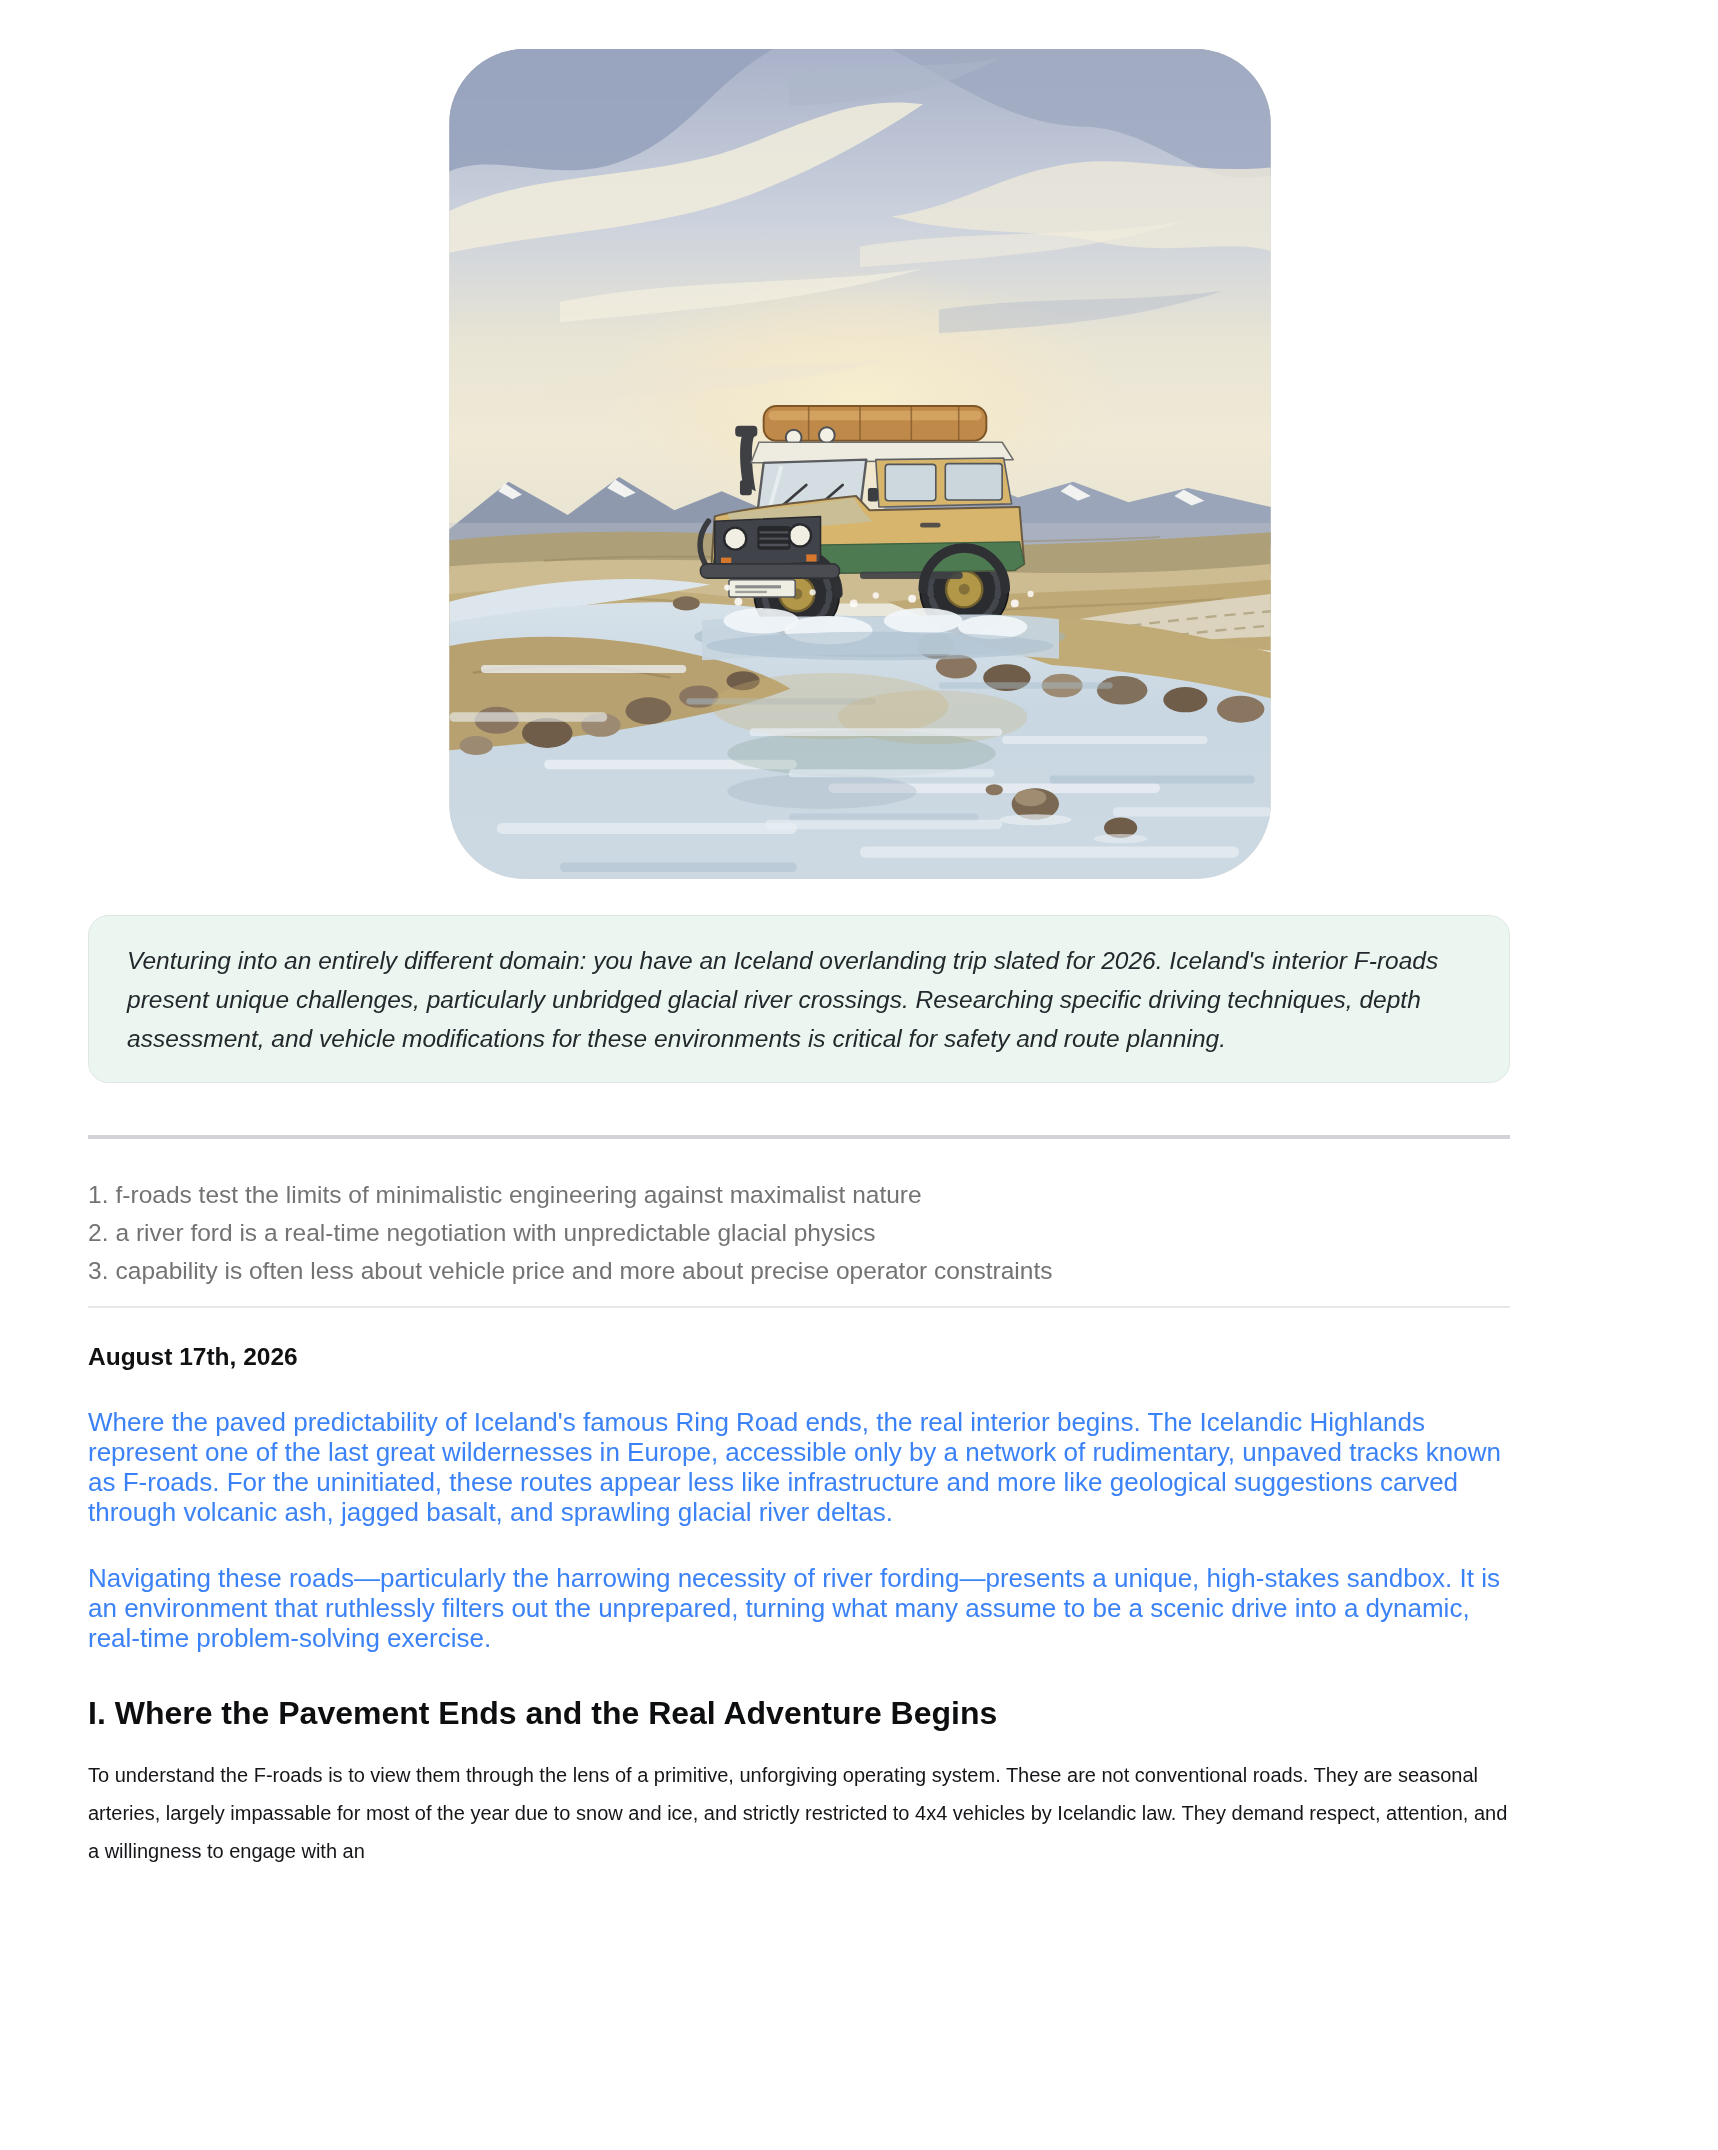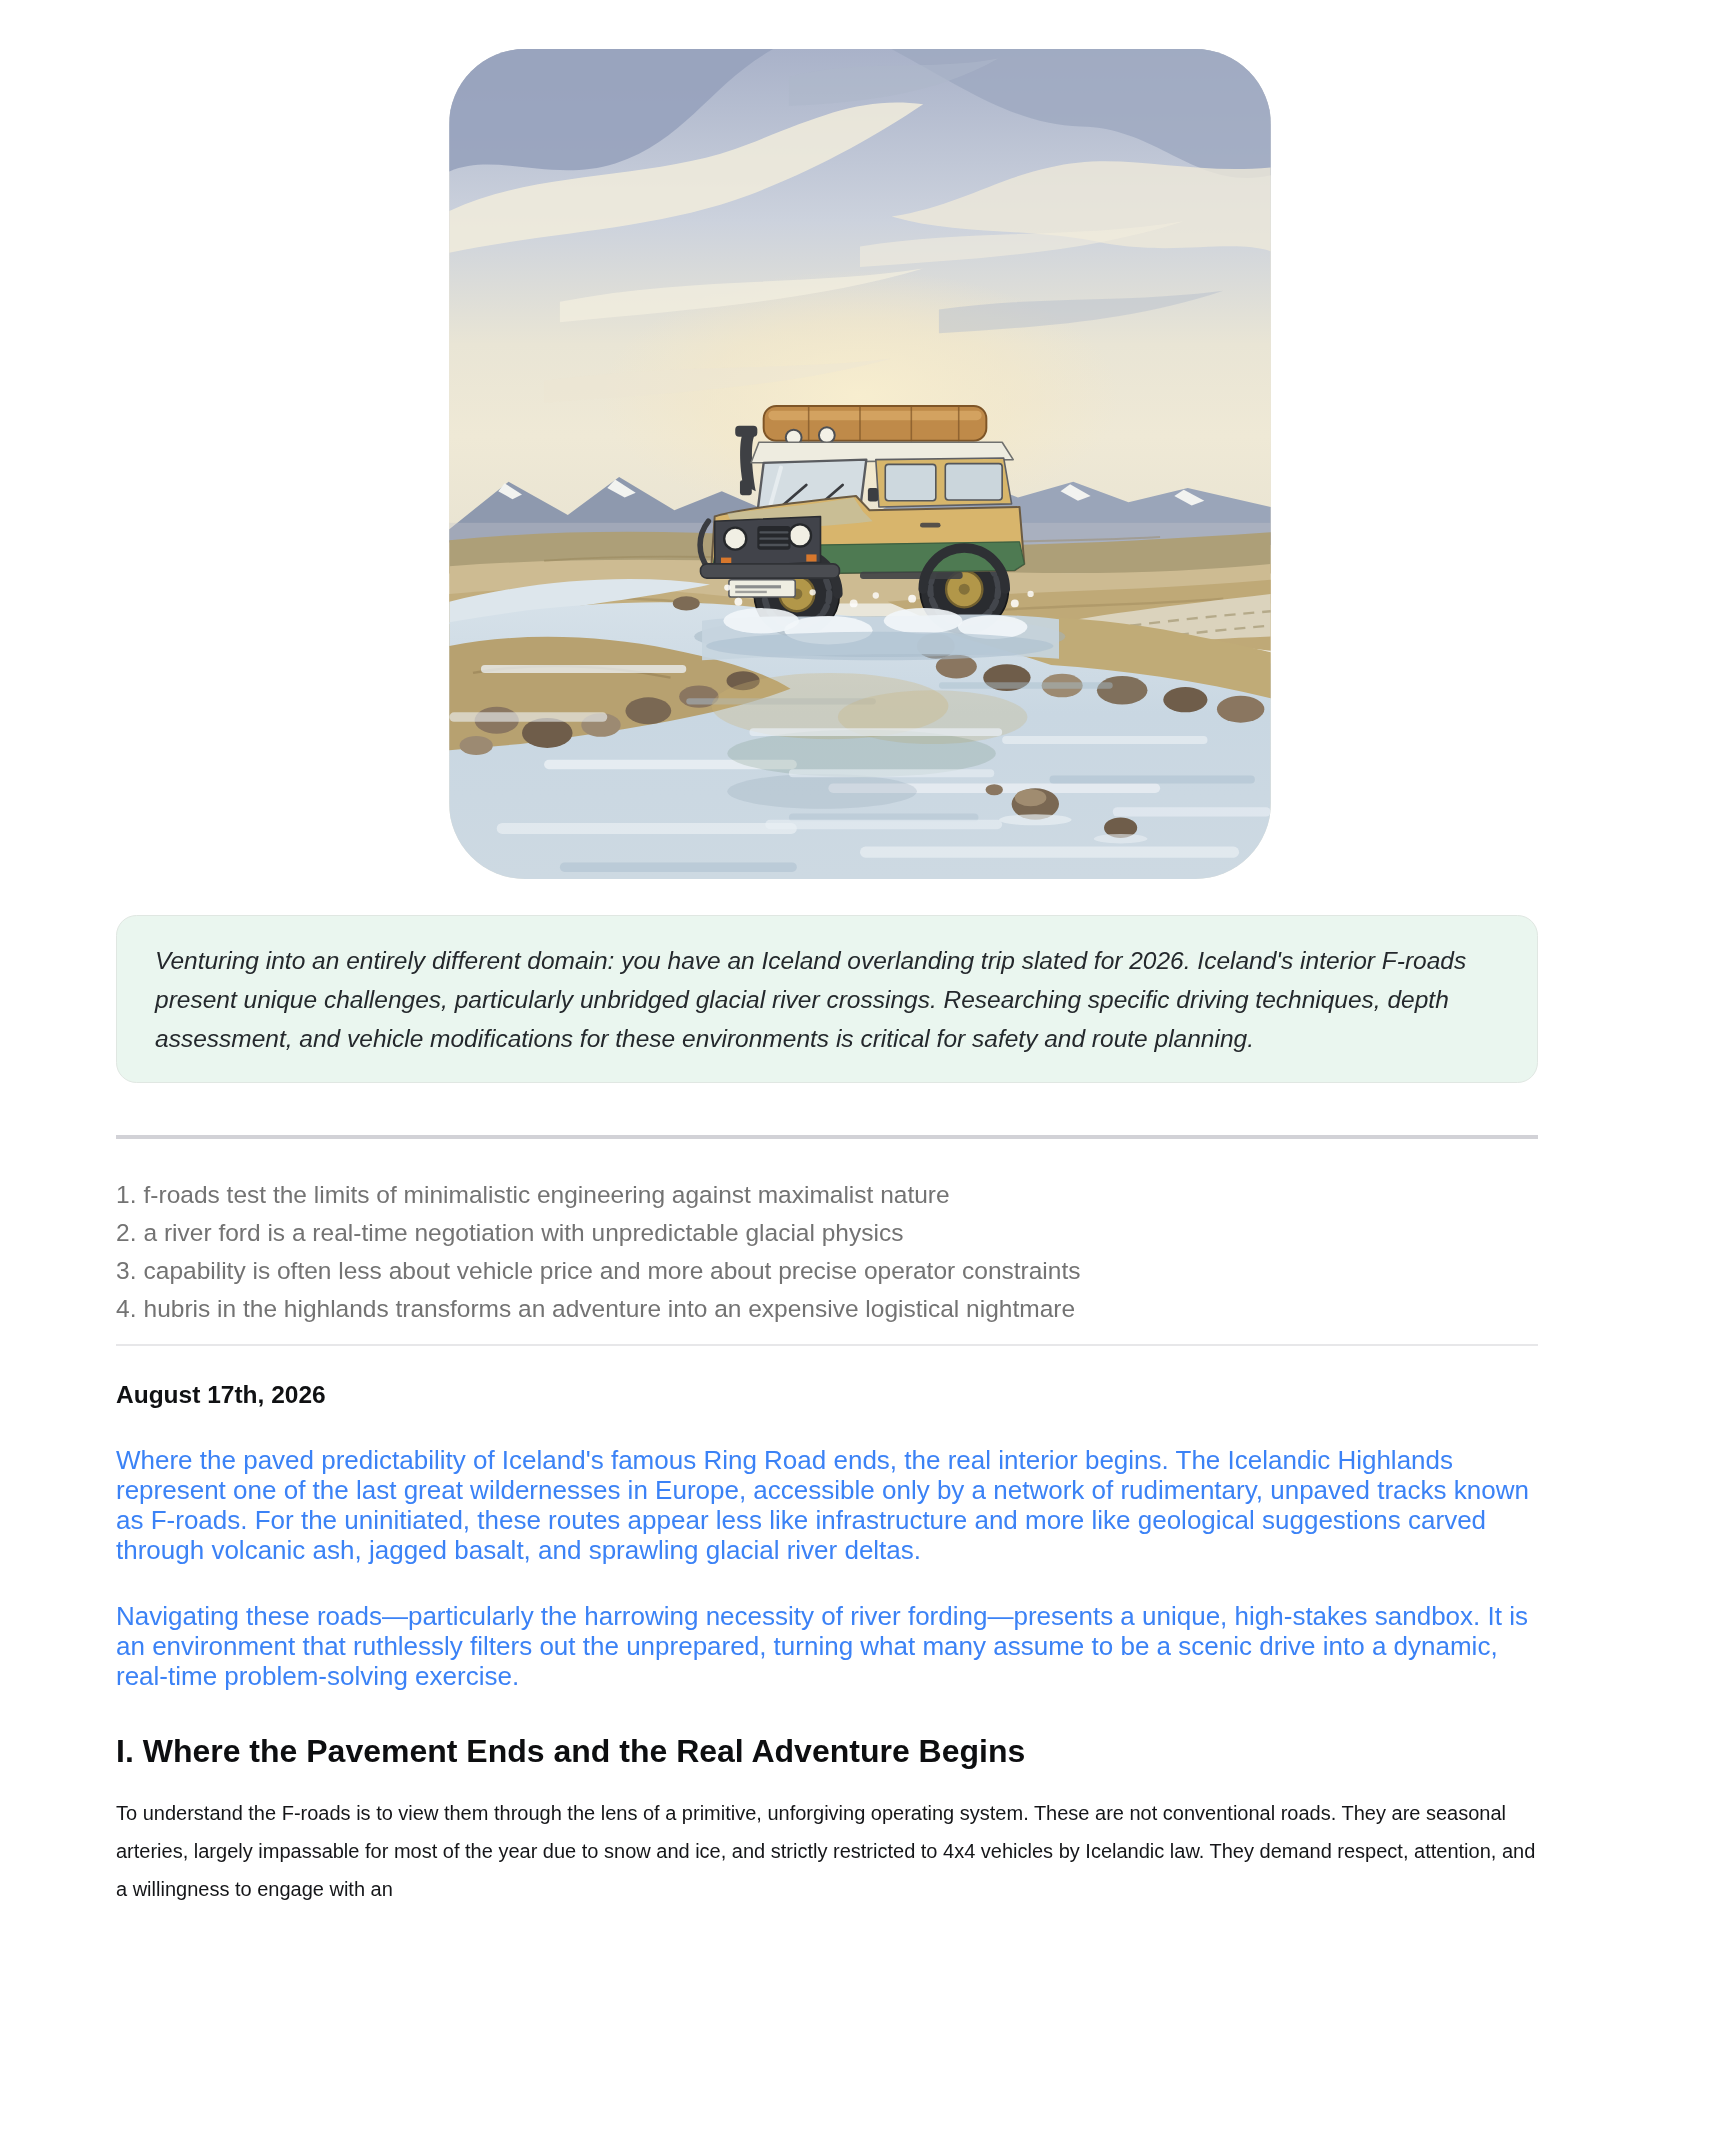--- a/index.html
+++ b/index.html
@@ -15,21 +15,21 @@
     width: 822px;
     height: 830px;
     margin: 49px 0 0 449px;
     border-radius: 76px;
     overflow: hidden;
     background: #e9e6da;
   }
   .hero svg { display: block; width: 100%; height: 100%; }
   .content {
     width: 1422px;
-    margin-left: 116px;
+    margin-left: 88px;
   }
   .callout {
     box-sizing: border-box;
     margin-top: 36px;
     background: #eaf6ef;
     border: 1.6px solid #e0e7e2;
     border-radius: 20.5px;
     padding: 24.5px 38px;
   }
   .callout-text {
@@ -298,21 +298,20 @@
     <aside class="callout">
       <p class="callout-text">Venturing into an entirely different domain: you have an Iceland overlanding trip slated for 2026. Iceland's interior F-roads present unique challenges, particularly unbridged glacial river crossings. Researching specific driving techniques, depth assessment, and vehicle modifications for these environments is critical for safety and route planning.</p>
     </aside>
 
     <hr class="divider-thick">
 
     <div class="takeaways">
       <div class="takeaway"><span class="num">1.</span><span>f-roads test the limits of minimalistic engineering against maximalist nature</span></div>
       <div class="takeaway"><span class="num">2.</span><span>a river ford is a real-time negotiation with unpredictable glacial physics</span></div>
       <div class="takeaway"><span class="num">3.</span><span>capability is often less about vehicle price and more about precise operator constraints</span></div>
-      <div class="takeaway"><span class="num">4.</span><span>hubris in the highlands transforms an adventure into an expensive logistical nightmare</span></div>
     </div>
 
     <hr class="divider-thin">
 
     <article>
       <p class="article-date">August 17th, 2026</p>
       <p class="body-para">Where the paved predictability of Iceland's famous Ring Road ends, the real interior begins. The Icelandic Highlands represent one of the last great wildernesses in Europe, accessible only by a network of rudimentary, unpaved tracks known as F-roads. For the uninitiated, these routes appear less like infrastructure and more like geological suggestions carved through volcanic ash, jagged basalt, and sprawling glacial river deltas.</p>
       <p class="body-para">Navigating these roads—particularly the harrowing necessity of river fording—presents a unique, high-stakes sandbox. It is an environment that ruthlessly filters out the unprepared, turning what many assume to be a scenic drive into a dynamic, real-time problem-solving exercise.</p>
       <h2 class="section-heading">I. Where the Pavement Ends and the Real Adventure Begins</h2>
       <p class="section-para">To understand the F-roads is to view them through the lens of a primitive, unforgiving operating system. These are not conventional roads. They are seasonal arteries, largely impassable for most of the year due to snow and ice, and strictly restricted to 4x4 vehicles by Icelandic law. They demand respect, attention, and a willingness to engage with an</p>

